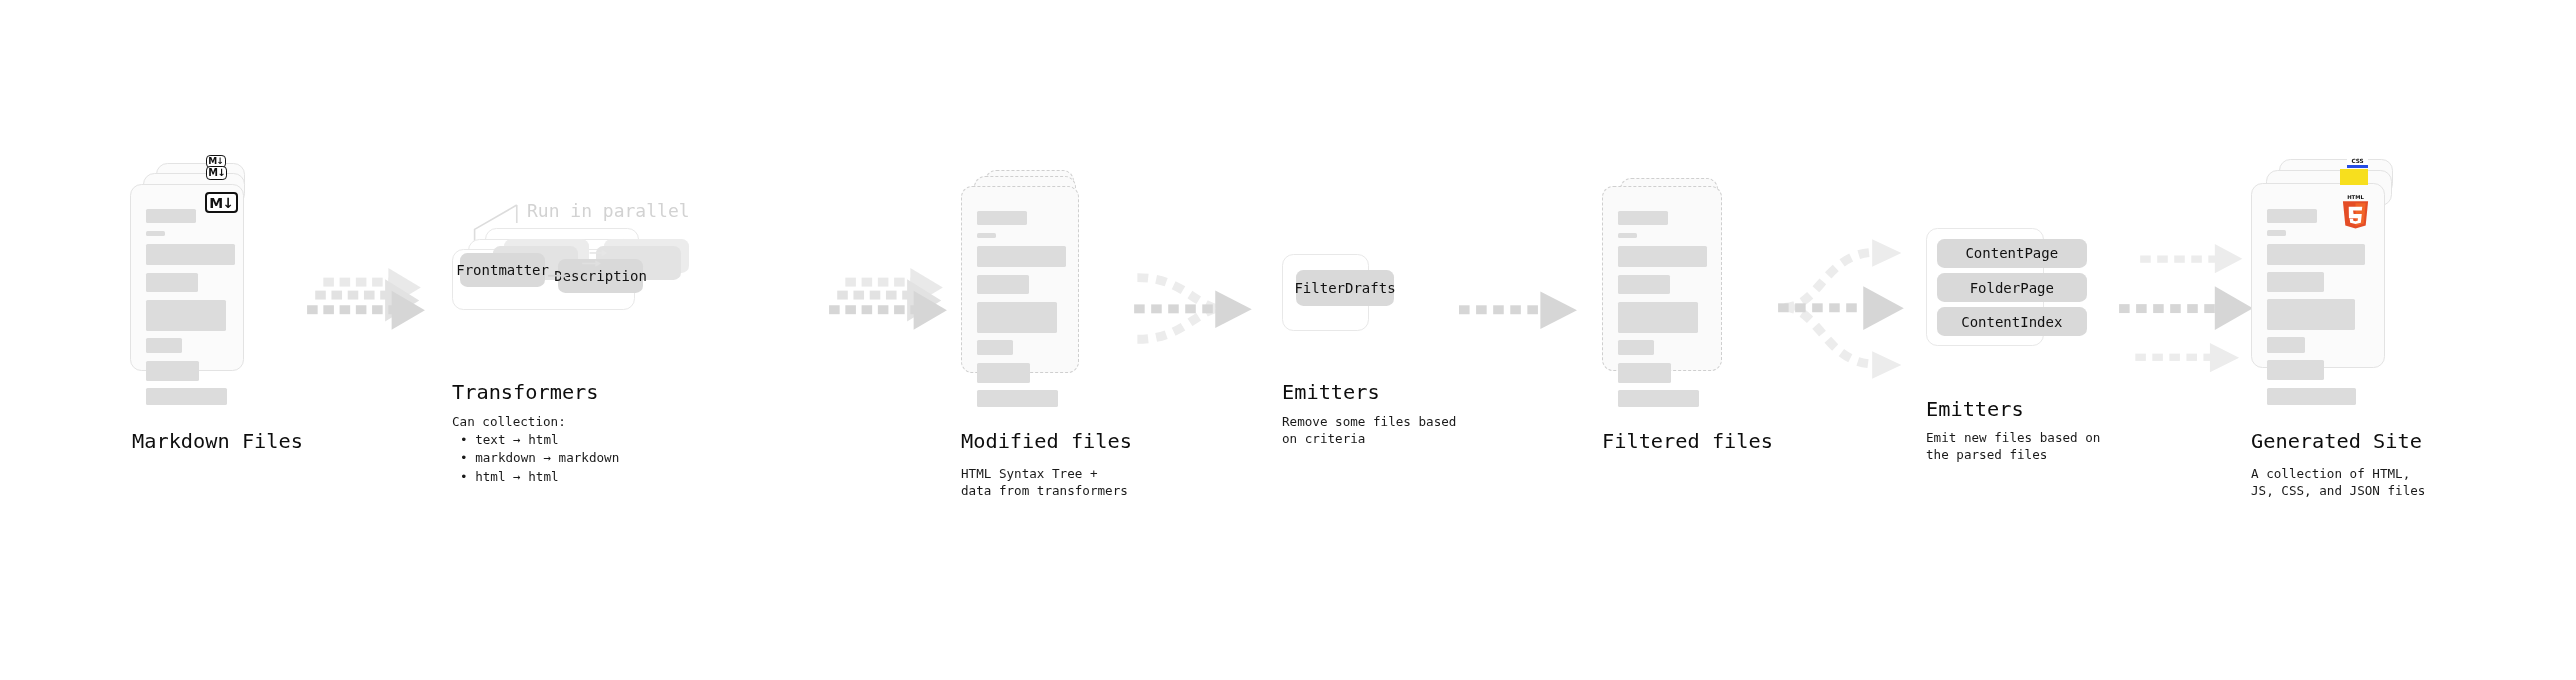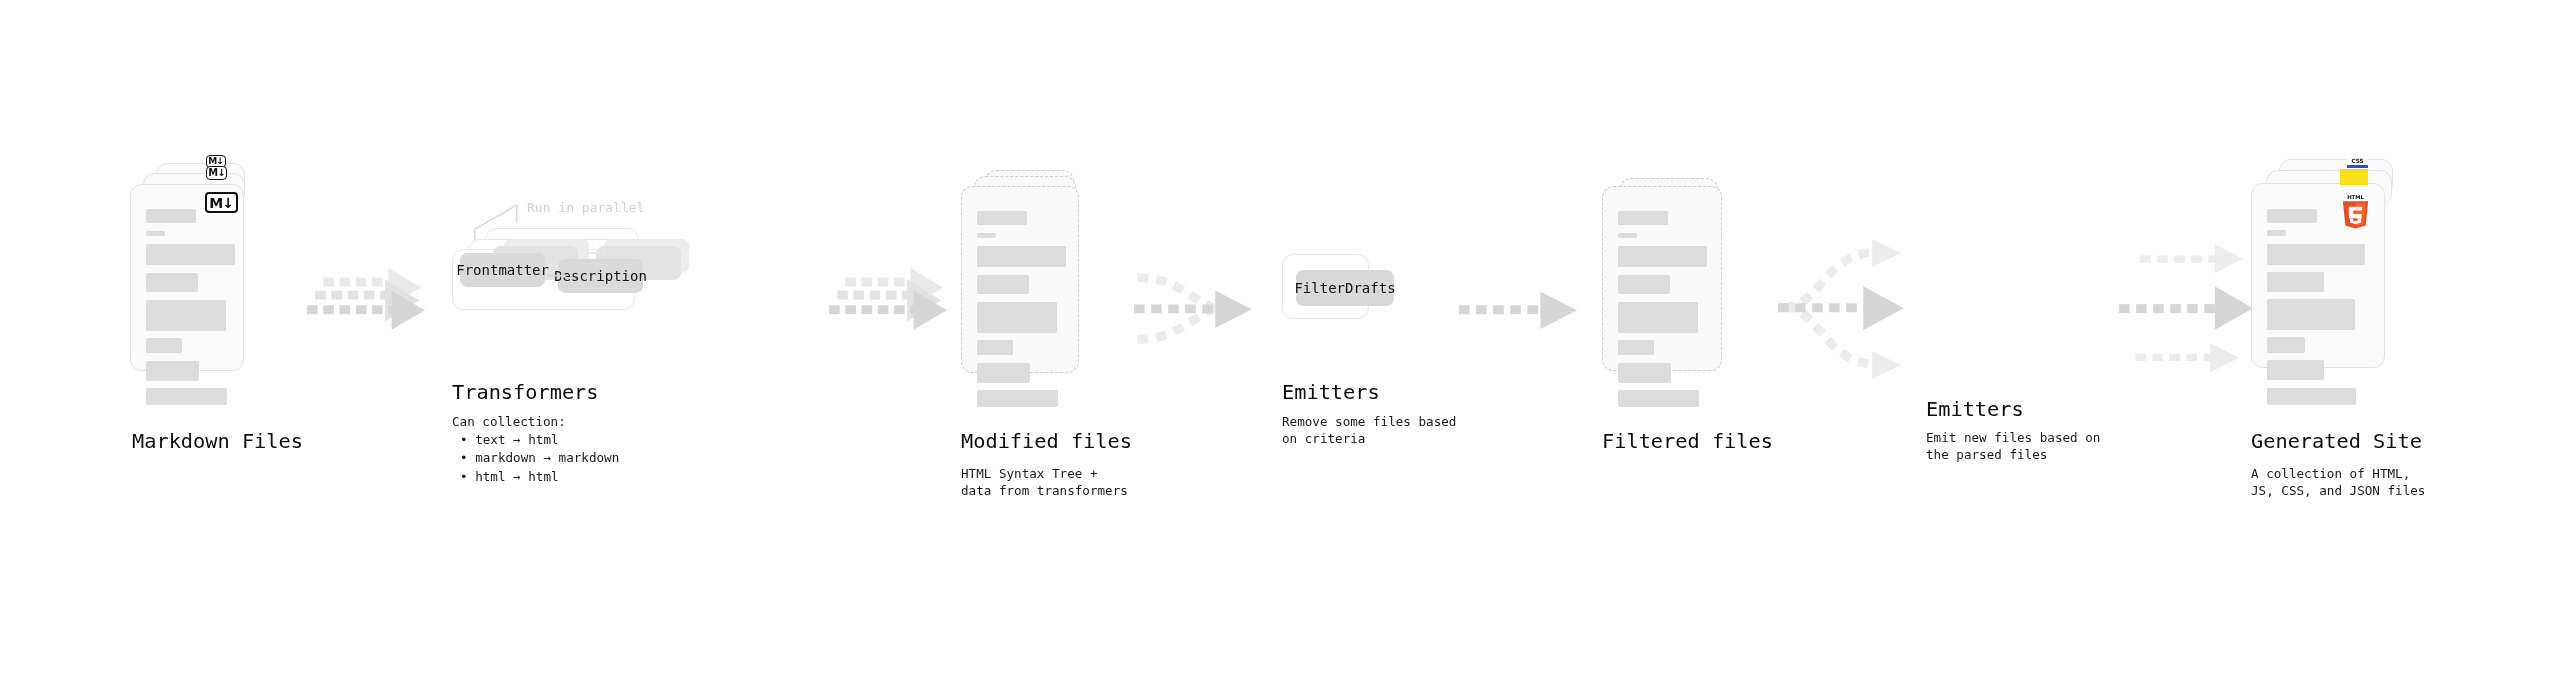--- a/index.html
+++ b/index.html
@@ -126,21 +126,21 @@
     font-size: 12.6px;
     line-height: 17px;
     color: #1a1a1a;
     white-space: pre;
   }
   .caption-sub.list { line-height: 18px; }
 
   .parallel-label {
     position: absolute;
     font-family: "DejaVu Sans Mono", "Liberation Mono", monospace;
-    font-size: 13px;
+    font-size: 18px;
     color: #d2d2d2;
     white-space: nowrap;
   }
 
   svg { display: block; overflow: visible; }
   .abs-svg { position: absolute; }
 </style>
 </head>
 <body>
 
@@ -291,21 +291,21 @@
     <g fill="#d6d6d6">
       <rect x="0" y="35" width="13" height="11"></rect>
         <rect x="21" y="35" width="13" height="11"></rect>
       <rect x="42" y="35" width="13" height="11"></rect>
         <rect x="63" y="35" width="13" height="11"></rect>
       <rect x="84" y="35" width="13" height="11"></rect>
       <polygon points="100,18 145,41 100,64"></polygon>
     </g>
   </svg>
 
-  <div class="procbox" style="left:1282px; top:254px; width:87px; height:65px;">
+  <div class="procbox" style="left:1282px; top:254px; width:87px; height:77px;">
     <div class="chip" style="left:13px; top:14.6px; width:98px; height:36px;">FilterDrafts</div>
   </div>
   <div class="caption-title" style="left:1282px; top:380px;">Emitters</div>
   <div class="caption-sub" style="left:1282px; top:413px;">Remove some files based
 on criteria</div>
 
   <svg class="abs-svg" style="left:1459px; top:293px;" width="118" height="49" viewBox="0 0 145 60">
     <g fill="#d6d6d6">
       <rect x="0" y="15" width="13" height="11"></rect>
         <rect x="21" y="15" width="13" height="11"></rect>
@@ -345,20 +345,25 @@
     <g fill="#d6d6d6">
       <rect x="0" y="83" width="13" height="11"></rect>
         <rect x="21" y="83" width="13" height="11"></rect>
       <rect x="42" y="83" width="13" height="11"></rect>
         <rect x="63" y="83" width="13" height="11"></rect>
       <rect x="84" y="83" width="13" height="11"></rect>
       <polygon points="105,62 155,89 105,116"></polygon>
     </g>
   </svg>
 
+  <div class="procbox" style="left:1926px; top:228px; width:118px; height:118px;">
+    <div class="chip" style="left:9.8px; top:9.8px; width:150px; height:29px;">ContentPage</div>
+    <div class="chip" style="left:9.8px; top:44px; width:150px; height:29px;">FolderPage</div>
+    <div class="chip" style="left:9.8px; top:78px; width:150px; height:29px;">ContentIndex</div>
+  </div>
   <div class="caption-title" style="left:1926px; top:397px;">Emitters</div>
   <div class="caption-sub" style="left:1926px; top:429px;">Emit new files based on
 the parsed files</div>
 
   <svg class="abs-svg" style="left:2119px; top:236px;" width="134" height="146" viewBox="0 0 165 180">
     <g fill="#ececec">
       <rect x="26" y="24" width="13" height="9"></rect>
         <rect x="47" y="24" width="13" height="9"></rect>
       <rect x="68" y="24" width="13" height="9"></rect>
         <rect x="89" y="24" width="13" height="9"></rect>

